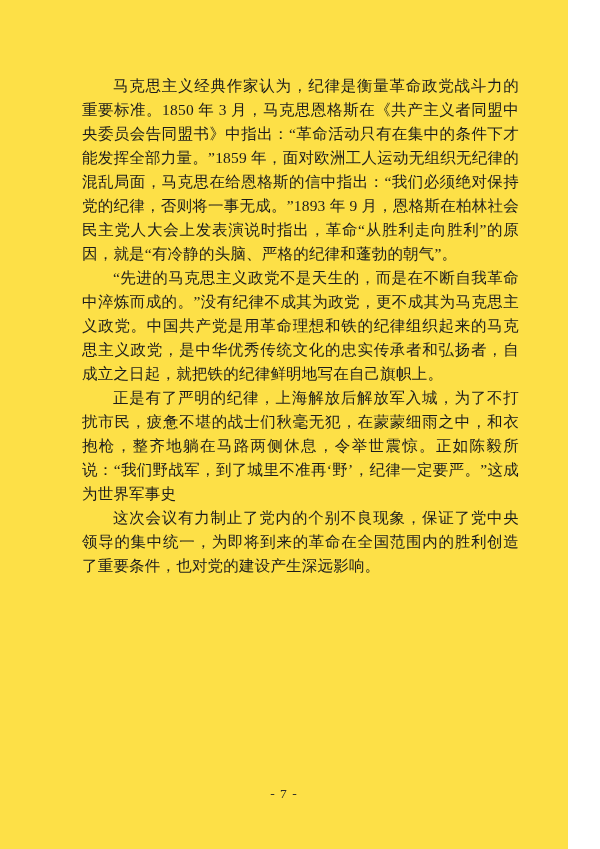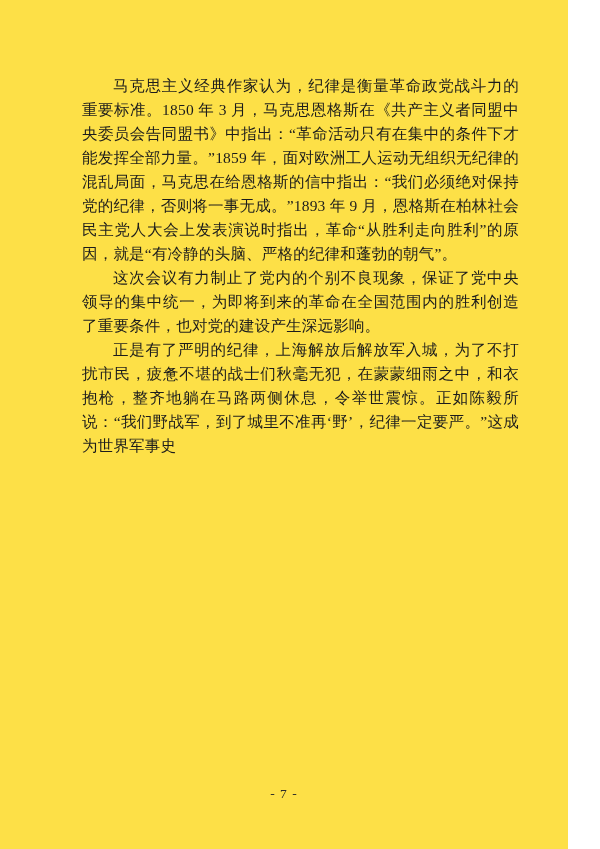--- a/index.html
+++ b/index.html
@@ -42,17 +42,18 @@
     letter-spacing: 1px;
     color: #2a2a2a;
   }
 </style>
 </head>
 <body>
 
 <div class="page">
   <div class="body-text">
     <p>马克思主义经典作家认为，纪律是衡量革命政党战斗力的重要标准。1850 年 3 月，马克思恩格斯在《共产主义者同盟中央委员会告同盟书》中指出：“革命活动只有在集中的条件下才能发挥全部力量。”1859 年，面对欧洲工人运动无组织无纪律的混乱局面，马克思在给恩格斯的信中指出：“我们必须绝对保持党的纪律，否则将一事无成。”1893 年 9 月，恩格斯在柏林社会民主党人大会上发表演说时指出，革命“从胜利走向胜利”的原因，就是“有冷静的头脑、严格的纪律和蓬勃的朝气”。</p>
+    <p>“先进的马克思主义政党不是天生的，而是在不断自我革命中淬炼而成的。”没有纪律不成其为政党，更不成其为马克思主义政党。中国共产党是用革命理想和铁的纪律组织起来的马克思主义政党，是中华优秀传统文化的忠实传承者和弘扬者，自成立之日起，就把铁的纪律鲜明地写在自己旗帜上。</p>
+    <p>正是有了严明的纪律，上海解放后解放军入城，为了不打扰市民，疲惫不堪的战士们秋毫无犯，在蒙蒙细雨之中，和衣抱枪，整齐地躺在马路两侧休息，令举世震惊。正如陈毅所说：“我们野战军，到了城里不准再‘野’，纪律一定要严。”这成为世界军事史</p>
     <p>这次会议有力制止了党内的个别不良现象，保证了党中央领导的集中统一，为即将到来的革命在全国范围内的胜利创造了重要条件，也对党的建设产生深远影响。</p>
-    <p>正是有了严明的纪律，上海解放后解放军入城，为了不打扰市民，疲惫不堪的战士们秋毫无犯，在蒙蒙细雨之中，和衣抱枪，整齐地躺在马路两侧休息，令举世震惊。正如陈毅所说：“我们野战军，到了城里不准再‘野’，纪律一定要严。”这成为世界军事史</p>
   </div>
   <div class="page-number">- 7 -</div>
 </div>
 
 </body></html>

